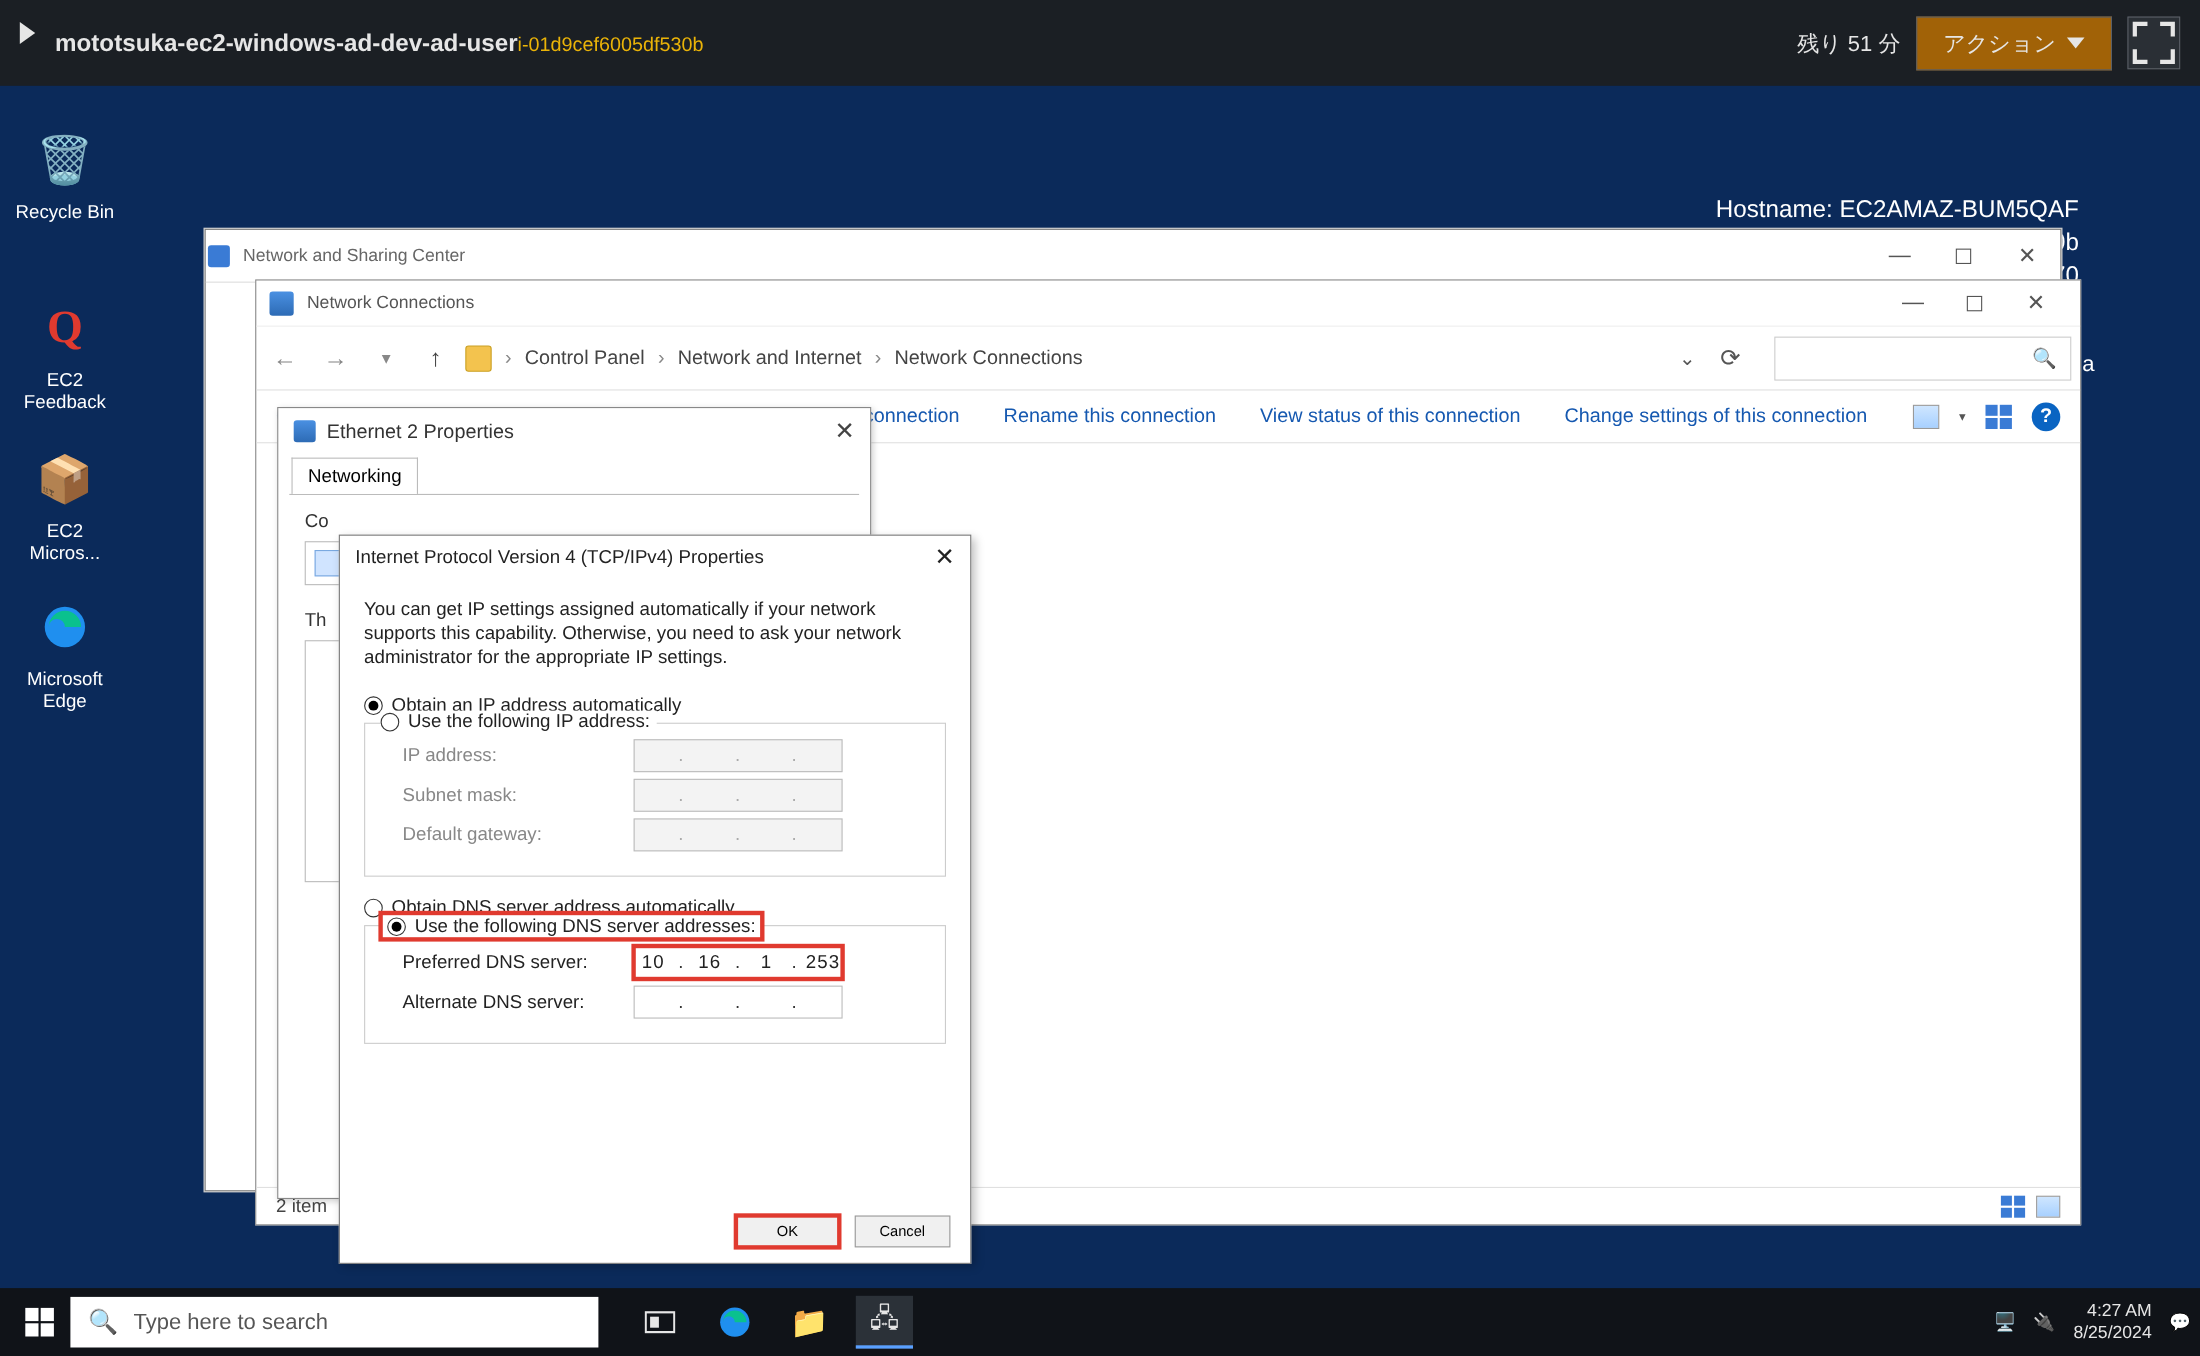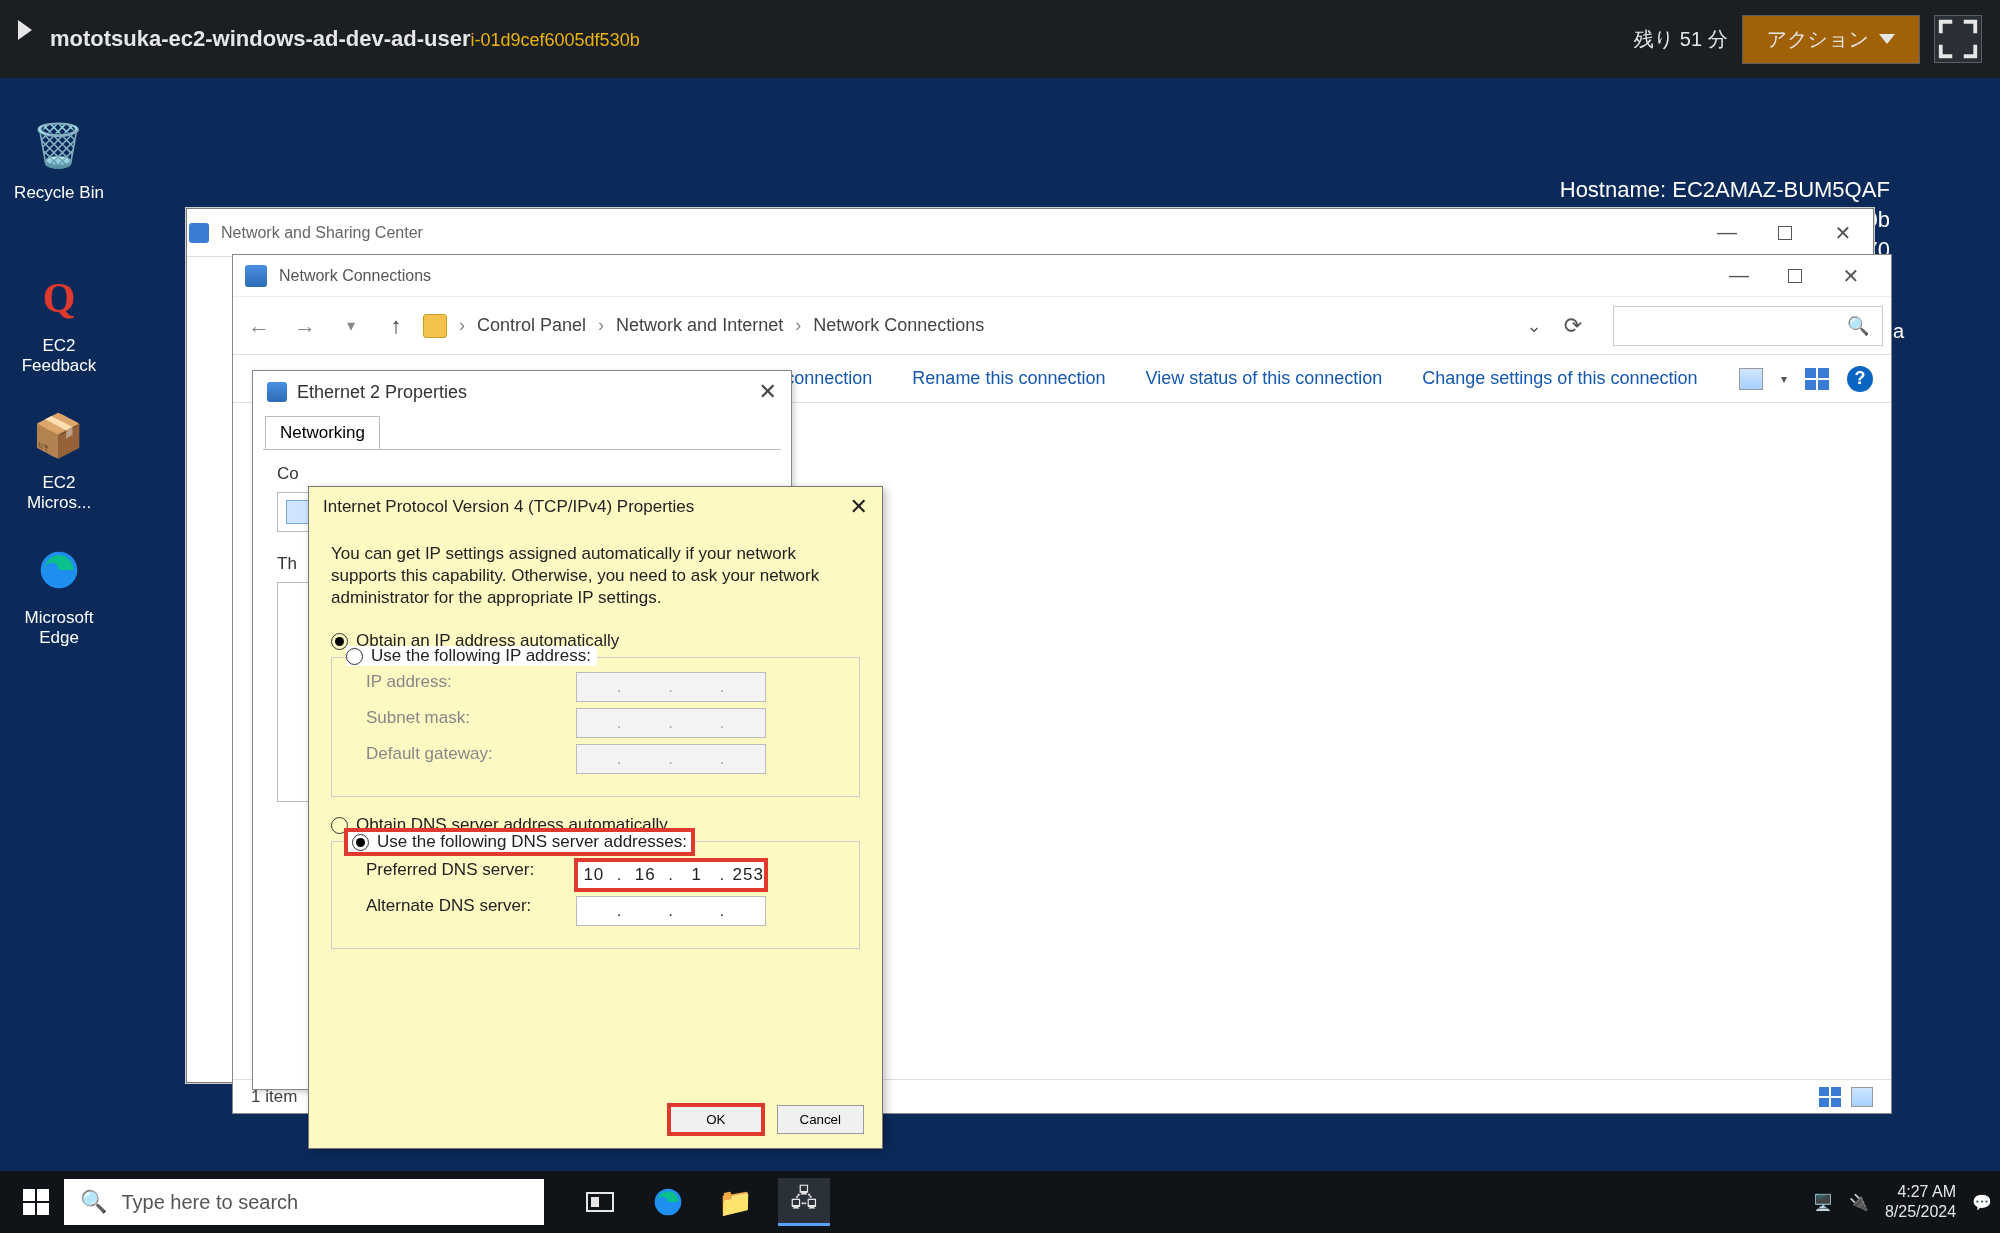--- a/index.html
+++ b/index.html
@@ -74,34 +74,34 @@
 .dlg-eth .ttl .x{ margin-left:auto; font-size:22px; color:#444;}
 .dlg-eth .tabbar{ height:36px; display:flex; align-items:flex-end; padding:0 12px;}
 .dlg-eth .tab{ border:1px solid #bbb; border-bottom:none; padding:6px 14px; background:#fff; font-size:17px;}
 .dlg-eth .body{ border-top:1px solid #bbb; margin:0 10px; padding:14px; font-size:17px; color:#333;}
 .dlg-eth .label{ margin-bottom:8px;}
 .dlg-eth .list{ border:1px solid #bbb; height:220px; margin-top:6px;}
 .dlg-eth .iconrow{ border:1px solid #bbb; height:40px; display:flex; align-items:center; padding:0 8px; gap:8px; margin-top:6px;}
 .dlg-eth .nicicon{width:24px;height:24px;background:#d0e4ff;border:1px solid #7aa9e0;}
 
 
-.dlg-tcp { position:absolute; left:308px; top:486px; width:575px; height:663px; background:#fef9c3; border:1px solid #777; box-shadow:3px 3px 8px rgba(0,0,0,0.25); font-size:17px; color:#222;}
+.dlg-tcp { position:absolute; left:308px; top:486px; width:575px; height:663px; background:#ffffff; border:1px solid #777; box-shadow:3px 3px 8px rgba(0,0,0,0.25); font-size:17px; color:#222;}
 .dlg-tcp .ttl{ height:40px; display:flex; align-items:center; padding:0 14px;}
 .dlg-tcp .ttl .x{ margin-left:auto; font-size:22px; color:#222;}
 .dlg-tcp .tabbar{ height:34px; display:flex; align-items:flex-end; padding:0 10px; border-bottom:1px solid #bbb;}
 .dlg-tcp .tab{ border:1px solid #bbb; border-bottom:1px solid #fff; padding:5px 12px; background:#fff; margin-right:2px; position:relative; top:1px;}
 .dlg-tcp .tab.inactive{ border-bottom:1px solid #bbb; background:#f6f6f6; top:0;}
 .dlg-tcp .body{ padding:16px 22px;}
 .dlg-tcp .desc{ line-height:22px; margin-bottom:22px;}
 .dlg-tcp .grp{ border:1px solid #ccc; padding:10px 14px 16px; margin-bottom:18px; position:relative;}
 .dlg-tcp .nogroup .radioRow{ margin-bottom:6px;}
 .dlg-tcp .radioRow{ display:flex; align-items:center; gap:8px; margin:4px 0;}
 .radio{ width:17px;height:17px;border:1.5px solid #333;border-radius:50%; display:flex;align-items:center;justify-content:center;}
 .radio.sel::after{content:"";width:9px;height:9px;background:#000;border-radius:50%;}
-.dlg-tcp .fieldrow{ display:flex; align-items:flex-start; margin:6px 0 6px 20px;}
+.dlg-tcp .fieldrow{ display:flex; align-items:center; margin:6px 0 6px 20px;}
 .dlg-tcp .fieldrow .lab{ width:210px; color:#888;}
 .dlg-tcp .fieldrow .lab.active{ color:#222;}
 .dlg-tcp .ipbox{ width:190px; height:30px; border:1px solid #bbb; background:#fff; display:flex; align-items:center; justify-content:center; gap:6px; letter-spacing:1px;}
 .dlg-tcp .ipbox.disabled{ background:#f3f3f3; color:#aaa;}
 .dlg-tcp .ipbox.disabled .dot{color:#aaa;}
 .dlg-tcp .ipbox .oct{ width:36px; text-align:center;}
 .dlg-tcp .ipbox .dot{ color:#333;}
 .dlg-tcp .checkrow{ display:flex; align-items:center; gap:10px; margin-top:6px;}
 .checkbox{ width:18px;height:18px;border:1.5px solid #555;}
 .dlg-tcp .btn{ border:1px solid #999; background:#f0f0f0; padding:6px 22px; }
@@ -242,21 +242,21 @@
           <span></span>
           <span></span>
           <span></span>
           <span></span>
         </div>
       <div class="tb-help">?</div>
     </div>
   </div>
   <div class="win-nc-body"></div>
   <div class="win-nc-status">
-    <span>1 item</span>
+    <span>2 item</span>
     <div class="sright">
       <div class="tb-tiles" style="width:22px;height:20px">
           <span></span>
           <span></span>
           <span></span>
           <span></span>
         </div>
       <div class="tb-view" style="width:22px;height:20px"></div>
     </div>
   </div>

